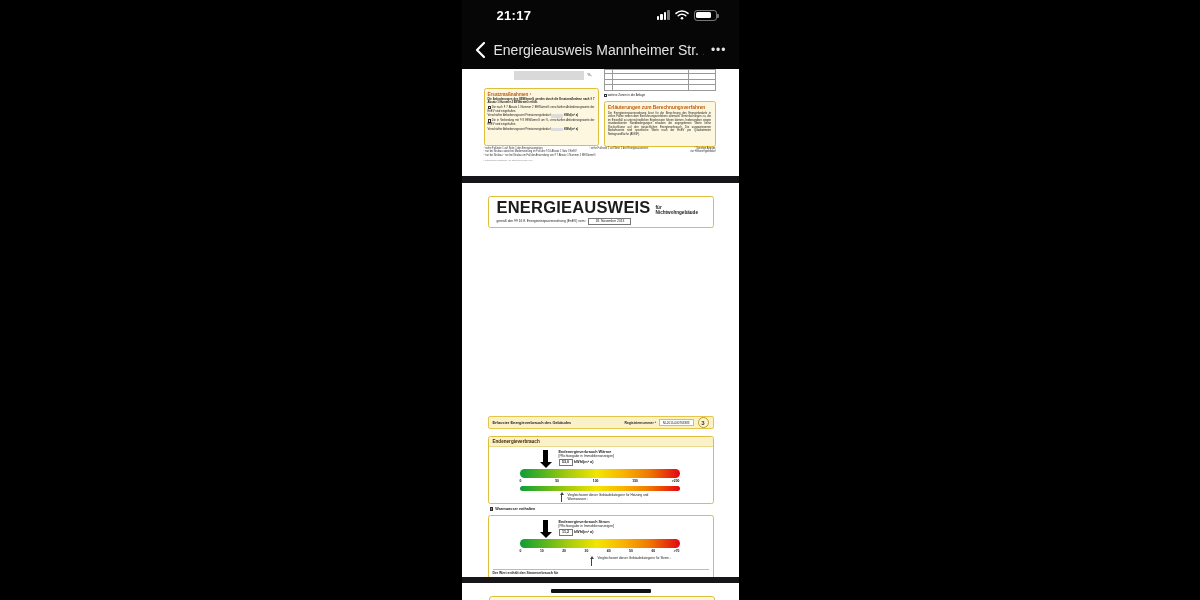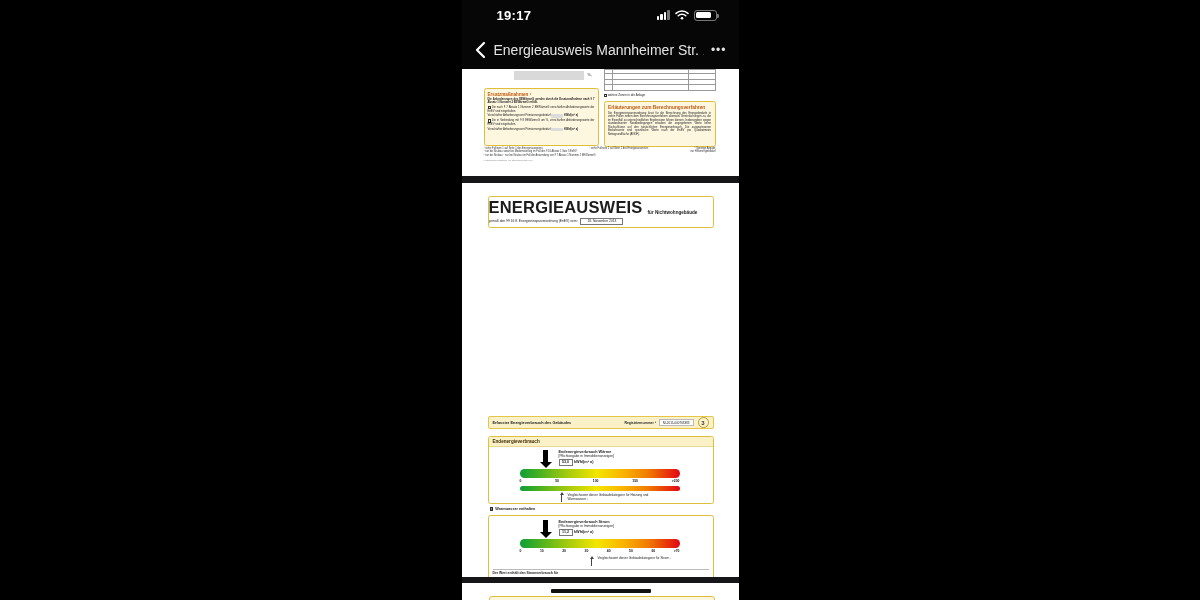--- a/index.html
+++ b/index.html
@@ -67,21 +67,21 @@
   .p1-erl { top:32px; left:142px; width:112px; height:46px; padding:3px 3.5px; }
   .p1-erl h3 { font-size:4.8px; margin-bottom:2px; }
   .p1-erl p { font-size:2.75px; line-height:1.25; text-align:justify; }
   .p1-foot { position:absolute; top:78px; left:22px; width:232px; font-size:2.55px; color:#333; line-height:1.35; }
   .p1-foot .frow { display:flex; justify-content:space-between; }
   .credit { color:#8a8a8a; font-size:2.5px; margin-top:1.5px; }
 
   
   .page2 { position:absolute; top:183px; left:0; width:277px; height:394px; background:#fff; }
   .p2 { position:absolute; }
-  .titlebox { top:13px; left:26px; width:226px; height:32px; padding:2px 0; background:#fff; }
+  .titlebox { top:13px; left:26px; width:226px; height:32px; padding:2px 8px; background:#fff; }
   .t-row { display:flex; align-items:flex-end; }
   .t-main { font-size:16.5px; font-weight:800; letter-spacing:.2px; line-height:1; transform:scaleY(1.05); }
   .t-sub { font-size:4.6px; font-weight:bold; margin-left:5px; margin-bottom:1px; }
   .t-law { display:flex; align-items:center; gap:2px; margin-top:2.5px; font-size:3.3px; color:#222; }
   .t-date { border:.4px solid #777; padding:.4px 6px; font-size:3.3px; }
   .regstrip { top:233px; left:26px; width:226px; height:13px; border:1px solid #e5c54a; border-radius:2px;
               display:flex; align-items:center; padding:0 4px; }
   .reg-l { font-size:3.9px; font-weight:bold; }
   .reg-n { margin-left:auto; font-size:3.4px; font-weight:bold; }
   .reg-v { margin-left:3px; background:#fff; border:.4px solid #bbb; font-size:3px; padding:.8px 3px; }
@@ -102,21 +102,21 @@
   .p3-bar { position:absolute; top:6px; left:89px; width:100px; height:3.6px; background:#111; border-radius:1px; }
   .p3-box { position:absolute; top:13px; left:27px; width:226px; height:12px; border:1.4px solid #dfbe3b; border-radius:3px 3px 0 0; background:#fdf7e0; }
 </style>
 </head>
 <body>
 
 <div class="screen">
 
   <div class="chrome">
     <div class="statusbar">
-      <span class="sb-time">19:17</span>
+      <span class="sb-time">21:17</span>
       <span class="sb-icons">
         <span class="cell">
             <i></i>
             <i></i>
             <i></i>
             <i></i>
           </span>
         <svg width="14" height="10" viewBox="0 0 14 10">
           <path d="M1 3.4 A8.5 8.5 0 0 1 13 3.4" fill="none" stroke="#fff" stroke-width="1.5" stroke-linecap="round"></path>
           <path d="M3.2 5.8 A5.4 5.4 0 0 1 10.8 5.8" fill="none" stroke="#fff" stroke-width="1.5" stroke-linecap="round"></path>

